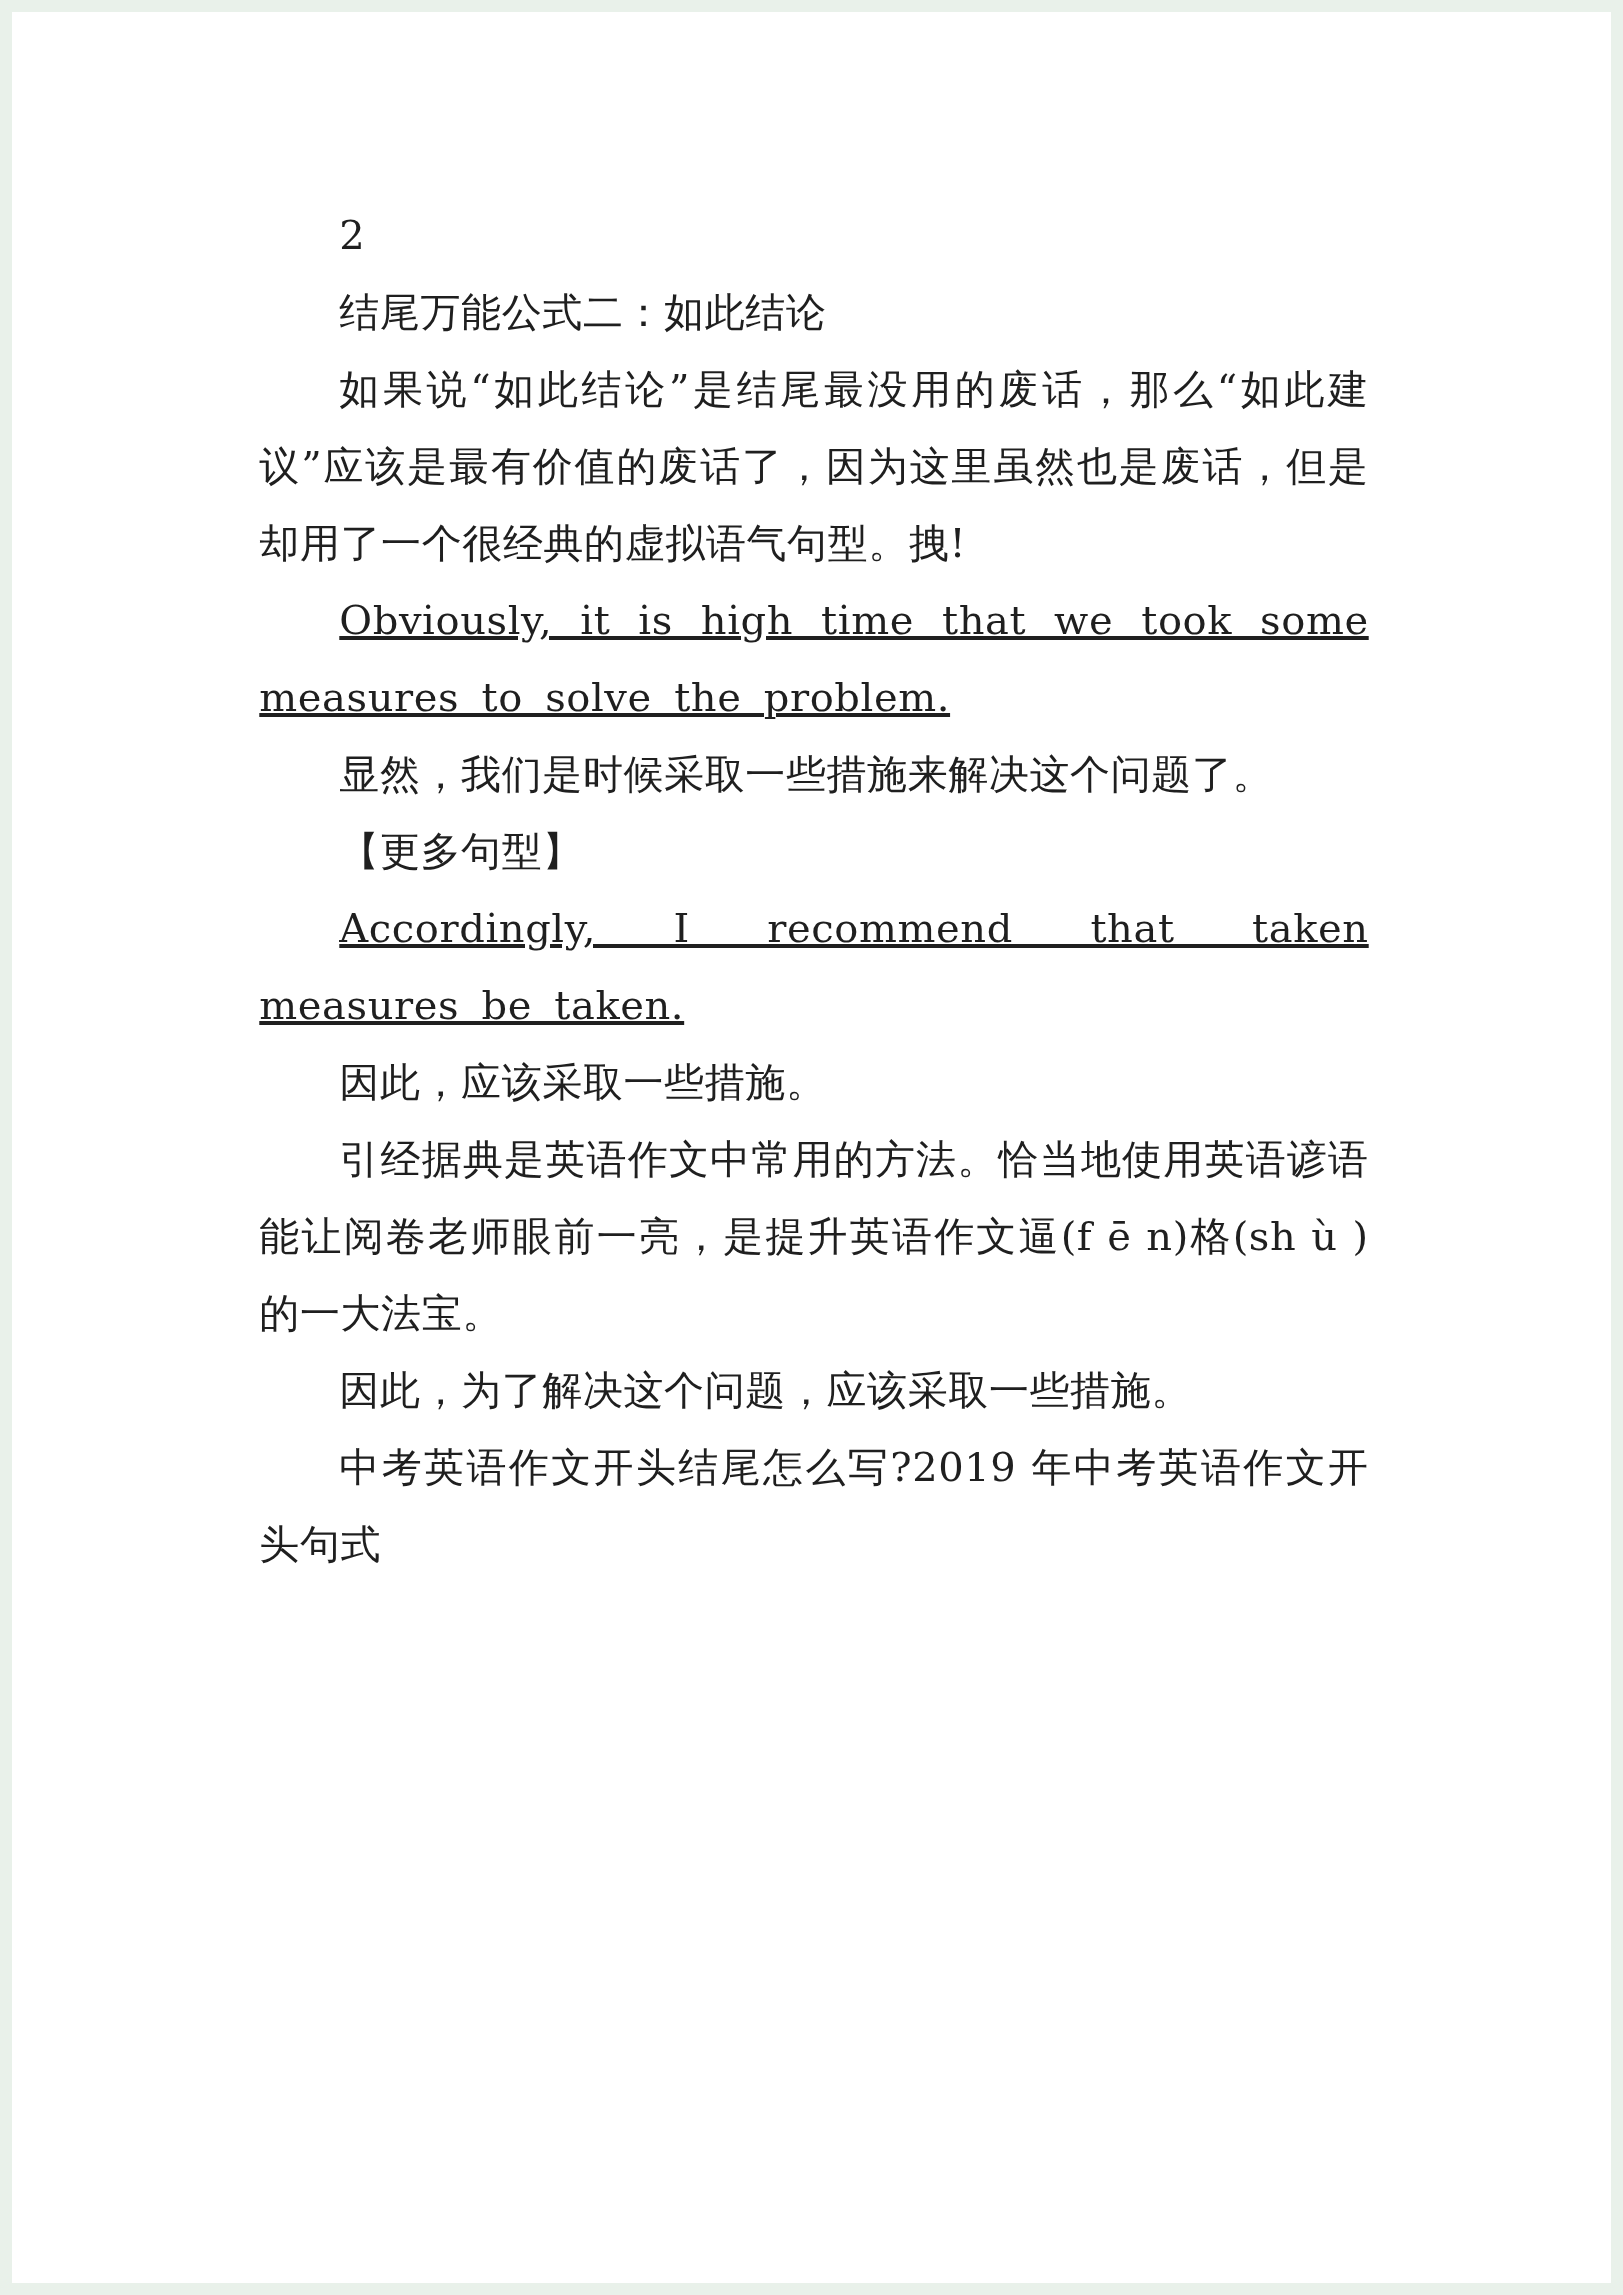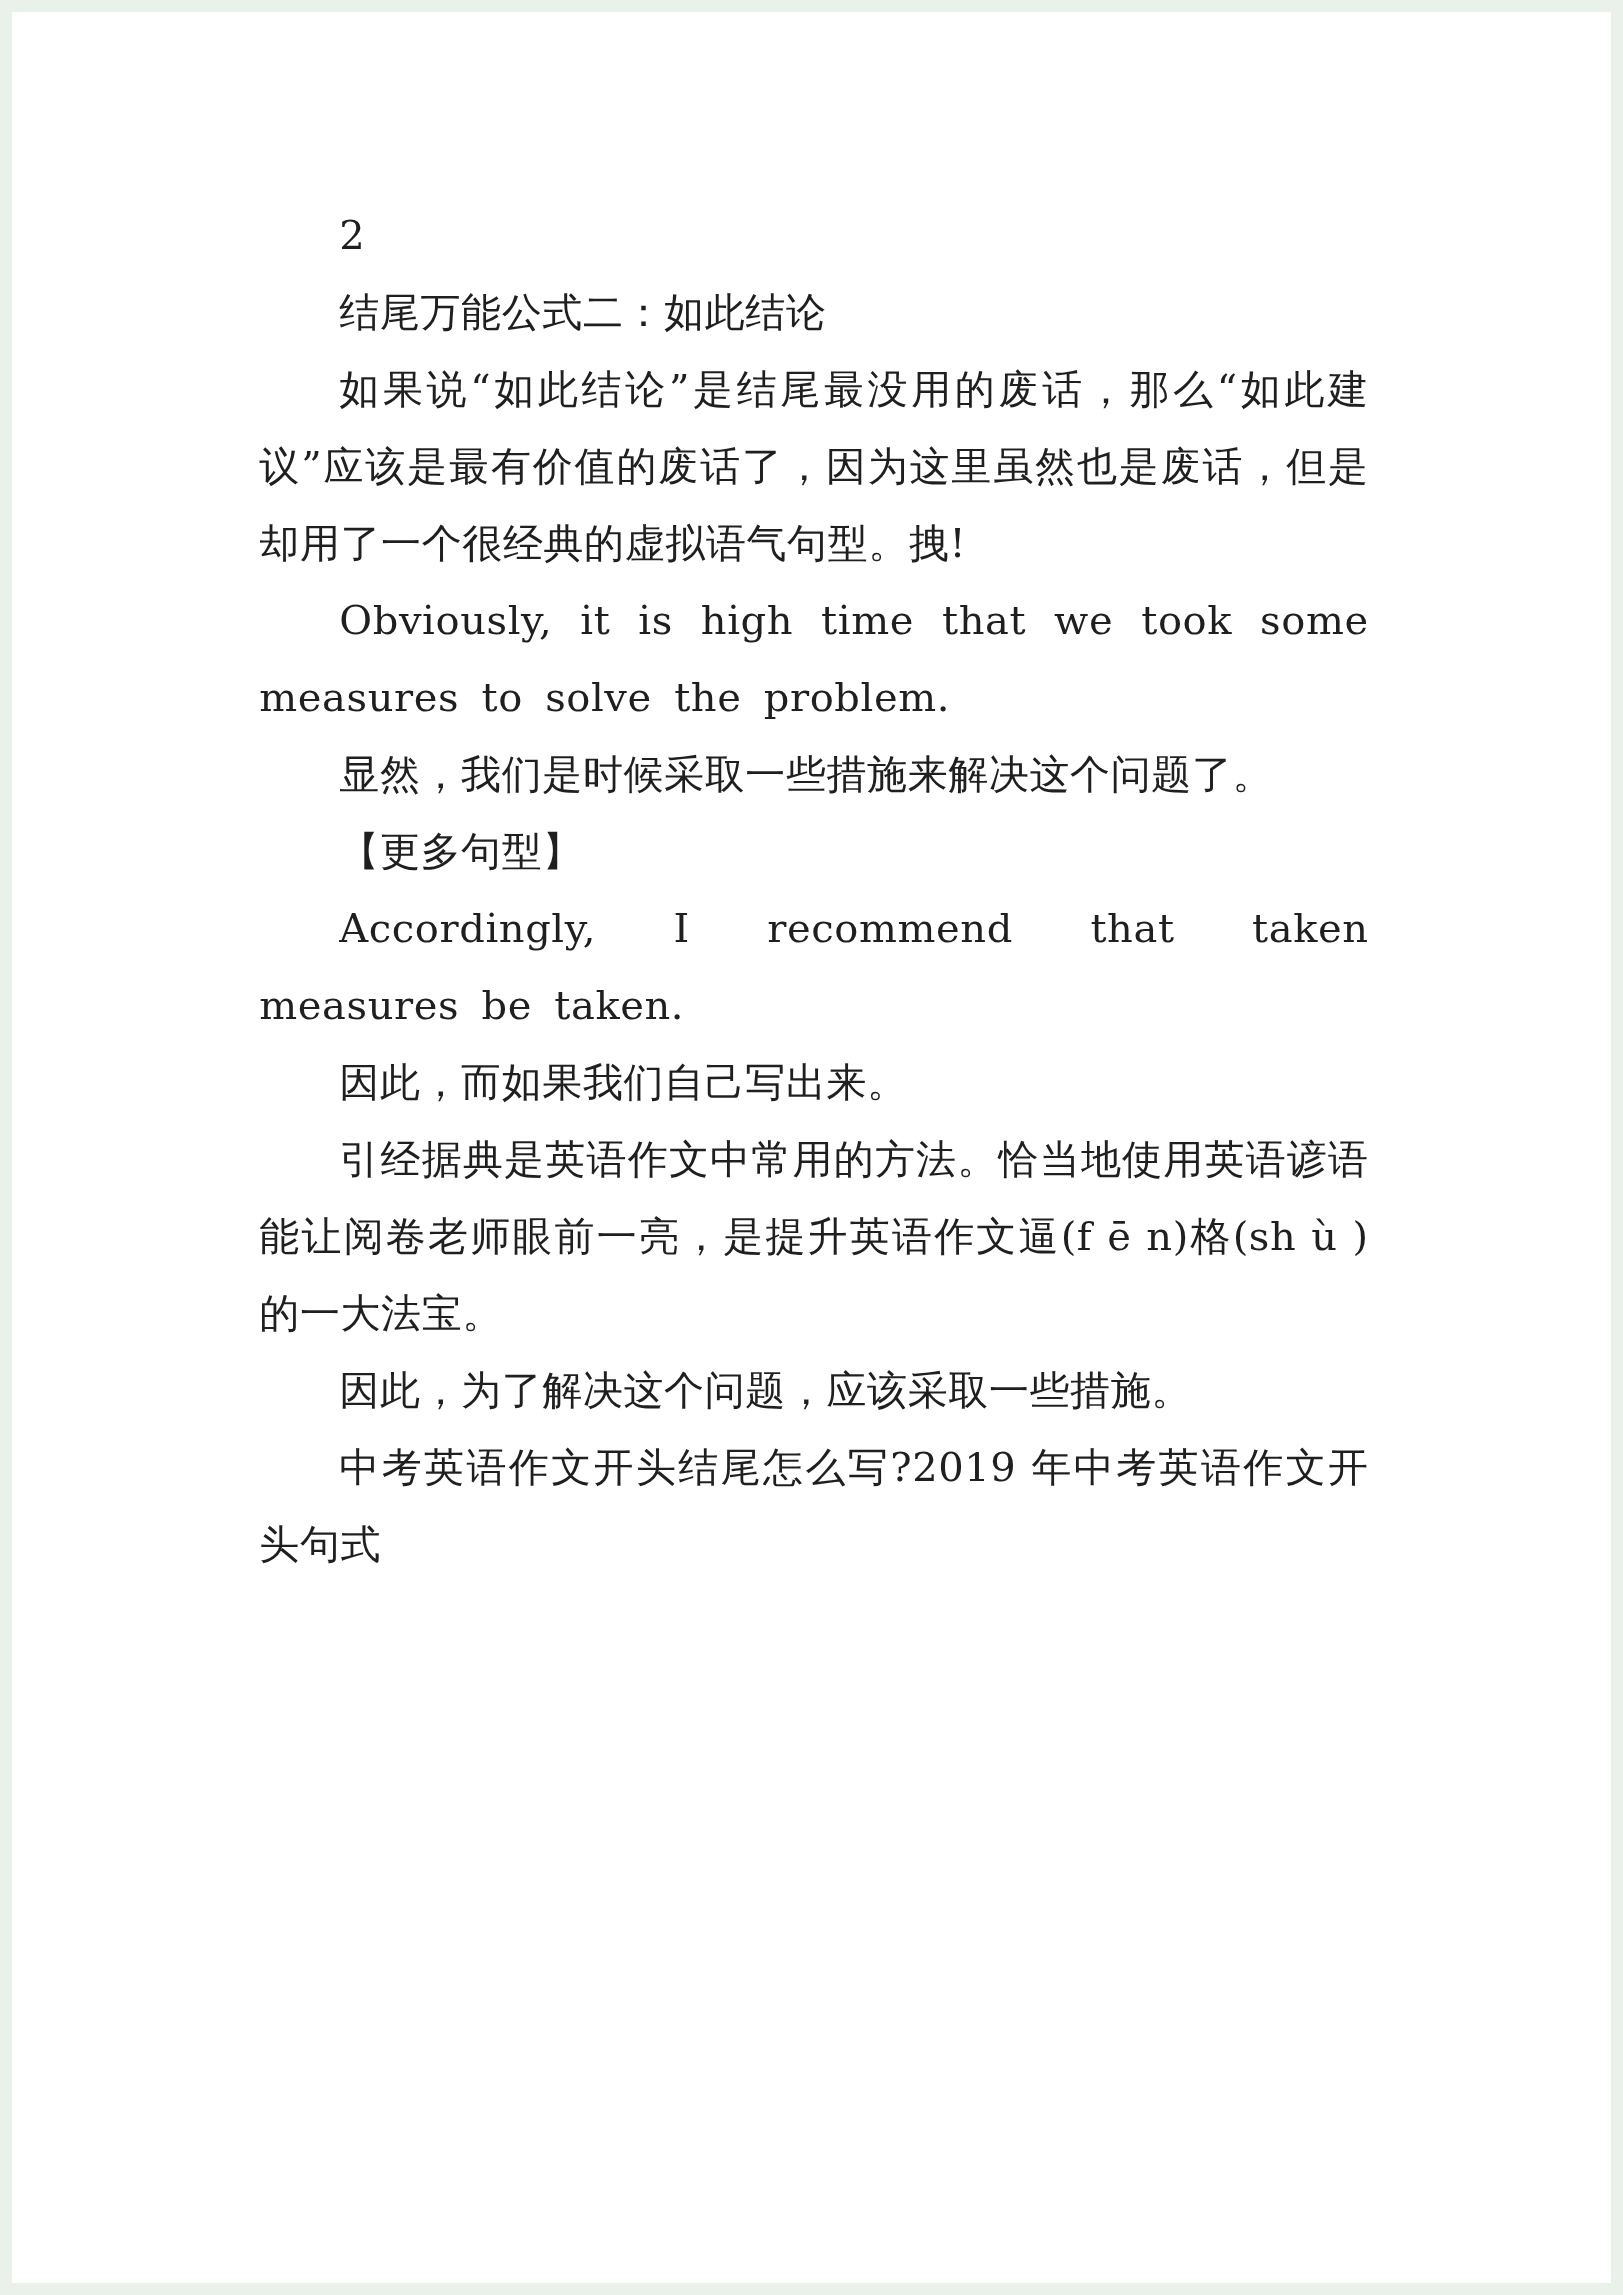--- a/index.html
+++ b/index.html
@@ -29,37 +29,38 @@
     font-size: 40px;
     line-height: 77px;
     color: #1f1f1f;
     text-align: justify;
     text-indent: 2em;
     letter-spacing: 0.6px;
   }
   .paragraphs p.en {
     word-spacing: 9px;
     letter-spacing: 0.6px;
+    text-decoration: underline;
   }
   .paragraphs p.zh {
     word-spacing: 0;
   }
 </style>
 </head>
 <body>
 
 <div class="page">
   <div class="paragraphs">
 
   <p class="zh">2</p>
       <p class="zh">结尾万能公式二：如此结论</p>
       <p class="zh">如果说“如此结论”是结尾最没用的废话，那么“如此建议”应该是最有价值的废话了，因为这里虽然也是废话，但是却用了一个很经典的虚拟语气句型。拽!</p>
       <p class="en">Obviously, it is high time that we took some measures to solve the problem.</p>
       <p class="zh">显然，我们是时候采取一些措施来解决这个问题了。</p>
       <p class="zh">【更多句型】</p>
       <p class="en">Accordingly, I recommend that taken measures be taken.</p>
-      <p class="zh">因此，而如果我们自己写出来。</p>
+      <p class="zh">因此，应该采取一些措施。</p>
       <p class="zh">引经据典是英语作文中常用的方法。恰当地使用英语谚语能让阅卷老师眼前一亮，是提升英语作文逼(f ē n)格(sh ù )的一大法宝。</p>
       <p class="zh">因此，为了解决这个问题，应该采取一些措施。</p>
       <p class="zh">中考英语作文开头结尾怎么写?2019 年中考英语作文开头句式</p>
     </div>
 </div>
 
 
 </body></html>

